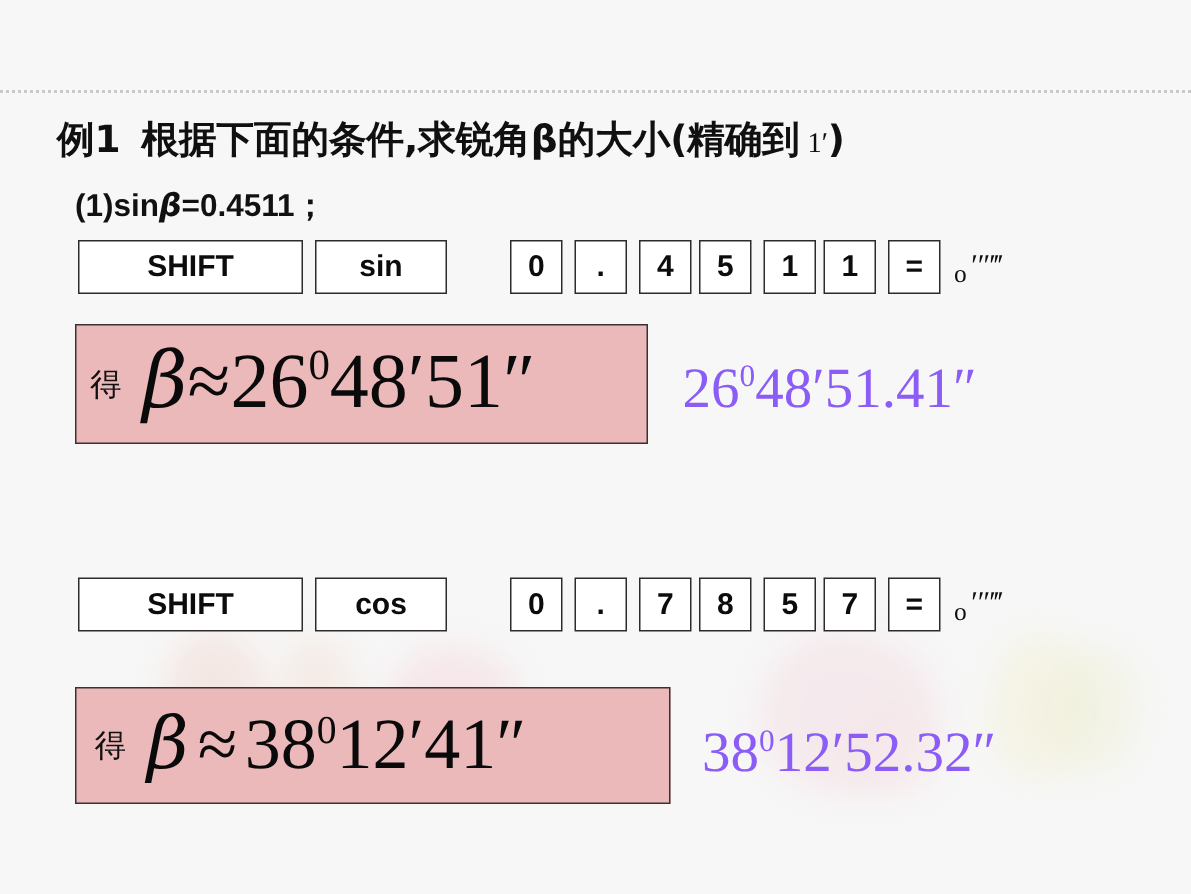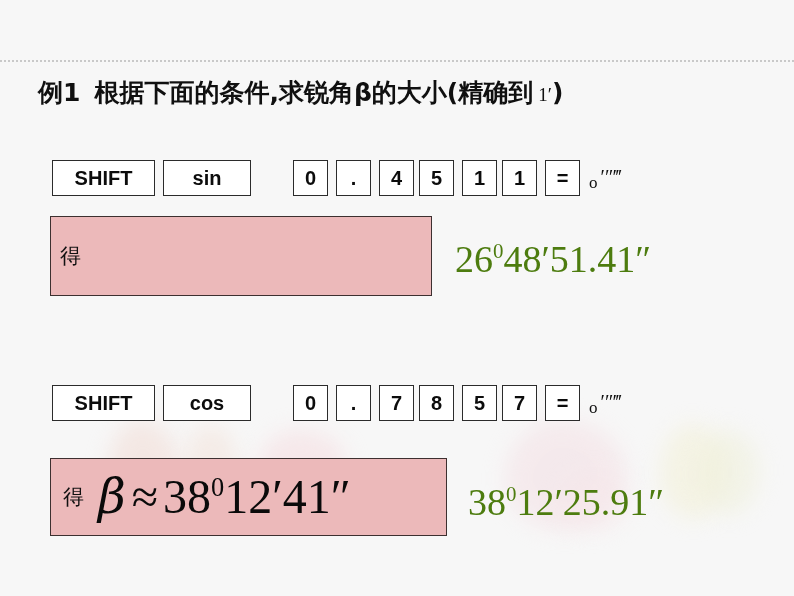--- a/index.html
+++ b/index.html
@@ -105,21 +105,21 @@
     box-sizing: border-box;
     height: 36px;
     display: flex;
     align-items: center;
     justify-content: center;
     font-size: 20px;
     font-weight: bold;
     color: #0c0c0c;
     font-family: "Liberation Sans", sans-serif;
   }
-  .key-wide   { width: 103px; }
+  .key-wide   { width: 150px; }
   .key-fn     { width: 88px; }
   .key-sm     { width: 35px; }
   .key-eq     { width: 35px; }
 
   .gap-sm  { width: 8px; }
   .gap-md  { width: 42px; }
   .gap-xs  { width: 5px; }
 
   .dms {
     margin-left: 9px;
@@ -169,21 +169,21 @@
     line-height: 0;
   }
 
   .box-1 .math { font-size: 52px; margin-left: 14px; position: relative; top: -2px; }
   .box-2 .math { font-size: 48px; margin-left: 14px; position: relative; top: -1px; }
 
   .answer {
     position: absolute;
     font-family: "Liberation Serif", "DejaVu Serif", serif;
     font-size: 38px;
-    color: #4d7c0f;
+    color: #8b5cf6;
     white-space: nowrap;
     line-height: 1;
   }
   .answer sup.deg {
     font-size: 0.55em;
     vertical-align: super;
     line-height: 0;
   }
   .ans-1 { left: 455px; top: 240px; }
   .ans-2 { left: 468px; top: 483px; }
@@ -202,20 +202,23 @@
 </div>
 
 <div class="top-divider"></div>
 
 <div class="slide">
 
   <div class="title-line">
     <span class="cn">例1</span><span style="display:inline-block;width:14px"></span><span class="cn">根据下面的条件,求锐角</span><span class="beta-b">β</span><span class="cn">的大小(精确到</span><span style="display:inline-block;width:5px"></span><span class="small-ser">1</span><span class="small-ser">′</span><span class="cn">)</span>
   </div>
 
+  <div class="eq-label eq-1">
+    <span>(1)</span><span>sin</span><span class="it">β</span><span>=</span><span>0.4511</span><span>；</span>
+  </div>
 
   <div class="keyrow keyrow-1">
     <div class="key key-wide">SHIFT</div>
     <div class="gap-sm"></div>
     <div class="key key-fn">sin</div>
     <div class="gap-md"></div>
     <div class="key key-sm">0</div>
     <div class="gap-sm"></div>
     <div class="key key-sm">.</div>
     <div class="gap-sm"></div>
@@ -229,20 +232,23 @@
     <div class="gap-sm"></div>
     <div class="key key-eq">=</div>
     <div class="dms">
       <span class="o">o</span>
         <span class="primes">′″‴</span>
     </div>
   </div>
 
   <div class="result-box box-1">
     <span class="de">得</span>
+    <span class="math">
+      <span class="beta">β</span><span>≈</span><span>26</span><sup class="deg">0</sup><span>48</span><span>′</span><span>51</span><span>″</span>
+    </span>
   </div>
 
   <div class="answer ans-1">
     <span>26</span><sup class="deg">0</sup><span>48</span><span>′</span><span>51.41</span><span>″</span>
   </div>
 
 
   <div class="keyrow keyrow-2">
     <div class="key key-wide">SHIFT</div>
     <div class="gap-sm"></div>
@@ -268,16 +274,16 @@
   </div>
 
   <div class="result-box box-2">
     <span class="de">得</span>
     <span class="math">
       <span class="beta">β</span><span style="display:inline-block;width:6px"></span><span>≈</span><span style="display:inline-block;width:5px"></span><span>38</span><sup class="deg">0</sup><span>12</span><span>′</span><span>41</span><span>″</span>
     </span>
   </div>
 
   <div class="answer ans-2">
-    <span>38</span><sup class="deg">0</sup><span>12</span><span>′</span><span>25.91</span><span>″</span>
+    <span>38</span><sup class="deg">0</sup><span>12</span><span>′</span><span>52.32</span><span>″</span>
   </div>
 
 </div>
 
 </body></html>

